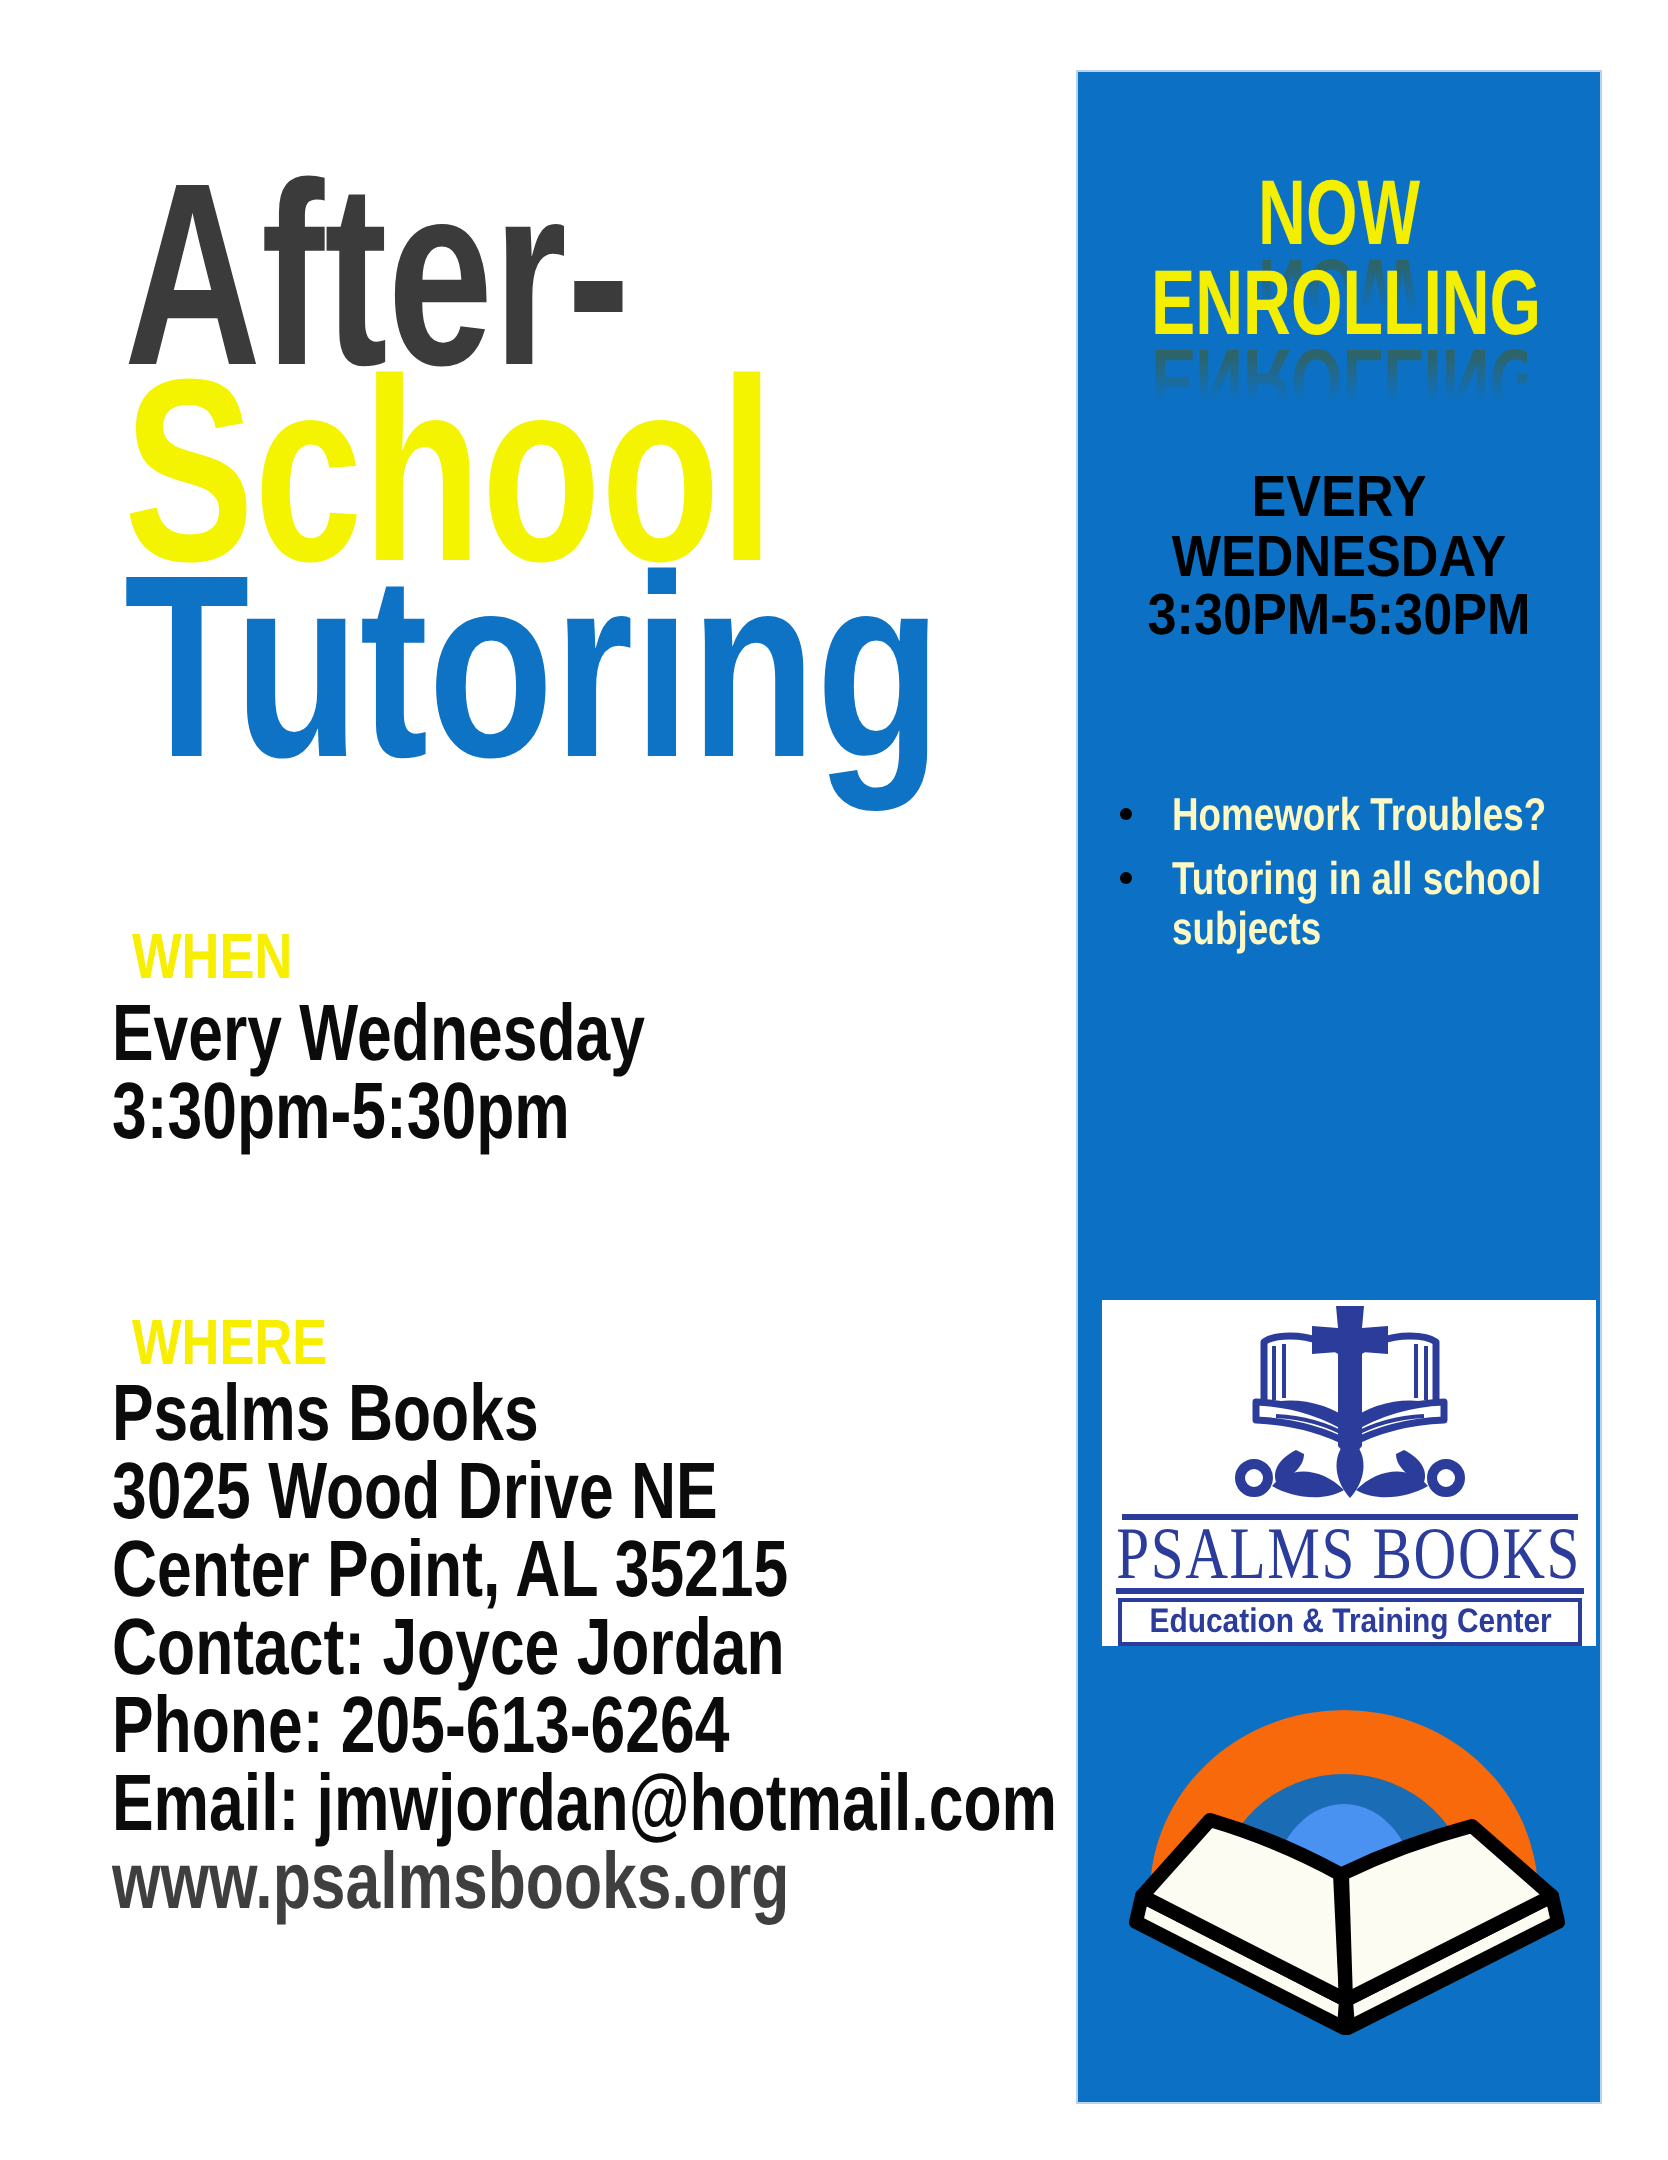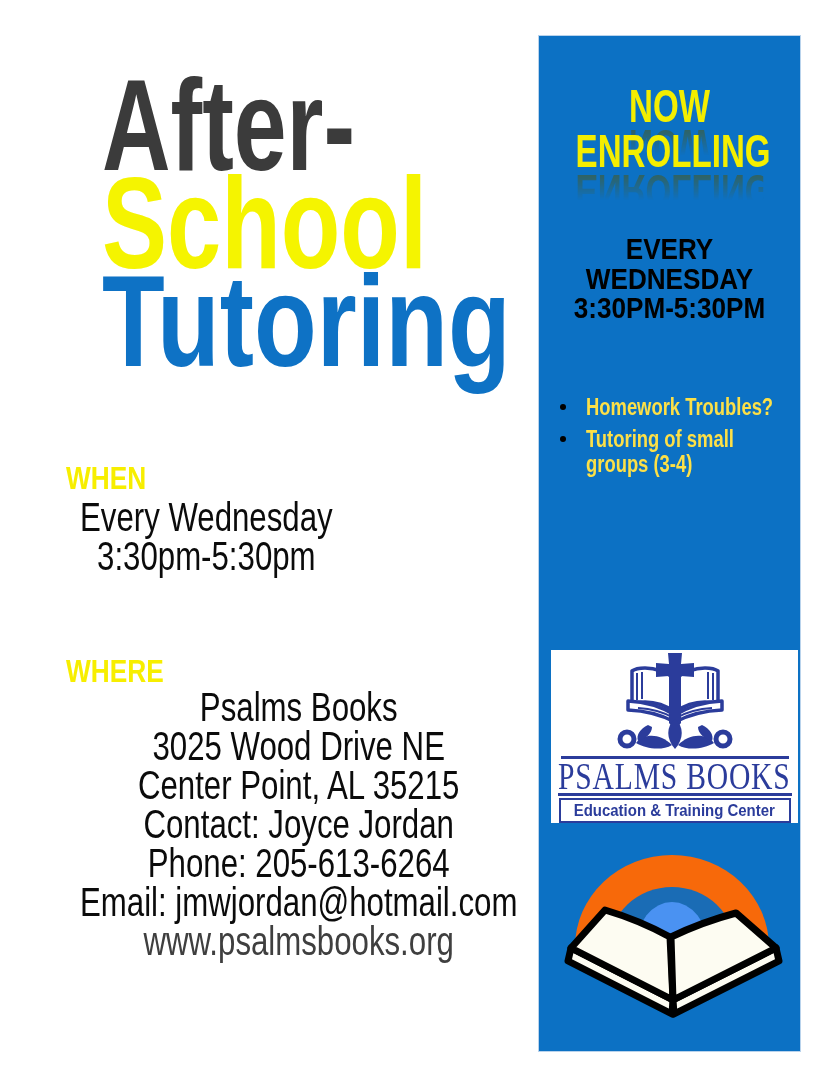--- a/index.html
+++ b/index.html
@@ -1,31 +1,31 @@
 <!DOCTYPE html>
 <html><head>
 <meta charset="utf-8">
 <style>
   html,body{margin:0;padding:0;background:#ffffff;}
   .page{position:relative;width:834px;height:1080px;background:#ffffff;overflow:hidden;
         font-family:"Liberation Sans",sans-serif;}
 
   
-  .title-block{position:absolute;left:62px;top:76px;margin-left:40px;}
+  .title-block{position:absolute;left:62px;top:88px;}
   .t-line{font-weight:bold;font-size:130px;line-height:98px;white-space:nowrap;transform-origin:0 0;}
   .t1{color:#3b3b3b;transform:scaleX(.73);}
   .t2{color:#f5f400;transform:scaleX(.75);}
   .t3{color:#0e72c5;transform:scaleX(.79);}
 
   .sec-head{position:absolute;left:66px;font-weight:bold;font-size:32px;line-height:32px;
             color:#f7ee00;white-space:nowrap;transform:scaleX(.82);transform-origin:0 0;}
   .when-head{top:462px;}
   .where-head{top:655px;}
 
-  .body-block{position:absolute;left:80px;color:#0b0b0b;font-weight:normal;text-align:center;}
+  .body-block{position:absolute;left:56px;color:#0b0b0b;font-weight:bold;}
   .when-body{top:498px;}
   .where-body{top:688px;}
   .b-line{font-size:40px;line-height:39px;white-space:nowrap;transform:scaleX(.78);transform-origin:0 0;}
   .b-gray{color:#3f3f3f;}
 
   
   .sidebar{position:absolute;left:539px;top:36px;width:261px;height:1015px;background:#0c71c4;
            box-shadow:0 0 0 1px #b9d3ec;}
   .side-center{position:absolute;left:0;width:261px;text-align:center;}
   .enroll-line{font-weight:bold;font-size:46px;line-height:45px;color:#f4ee00;white-space:nowrap;
@@ -38,32 +38,32 @@
         mask-image:linear-gradient(to top,rgba(0,0,0,.95) 0%,rgba(0,0,0,0) 72%);}
   .r1{top:87px;}
   .r2{top:132px;}
 
   .sched{font-weight:bold;font-size:29px;line-height:29.5px;color:#000;white-space:nowrap;transform:scaleX(.9);}
   .sched-block{top:199px;}
 
   .bullets{position:absolute;left:21px;top:359px;width:232px;list-style:none;margin:0;padding:0;}
   .bullets li{display:flex;margin:0 0 7px 0;}
   .dot{flex:none;width:6px;height:6px;border-radius:50%;background:#000;margin:9px 20px 0 0;}
-  .bullet-text{font-weight:bold;font-size:23px;color:#fde047;}
+  .bullet-text{font-weight:bold;font-size:23px;color:#fef9c3;}
   .bl{line-height:25px;white-space:nowrap;transform:scaleX(.8);transform-origin:0 0;}
 
   
   .logo-box{position:absolute;left:12px;top:614px;width:247px;height:173px;background:#ffffff;
             display:flex;flex-direction:column;align-items:center;padding-top:3px;box-sizing:border-box;}
   .rule1{width:228px;height:3px;background:#2b3c9b;margin-top:1px;}
   .rule2{width:234px;height:4px;background:#2b3c9b;margin-top:1px;}
   .logo-name{font-family:"Liberation Serif",serif;font-size:37px;line-height:31px;color:#2b3c9b;
              white-space:nowrap;transform:scaleX(.8);margin-top:2px;letter-spacing:1px;}
   .tag-box{width:232px;height:27px;border:2px solid #2b3c9b;box-sizing:border-box;margin-top:2px;
-           display:flex;align-items:center;justify-content:center;}
+           display:flex;align-items:center;justify-content:flex-start;}
   .tag-text{font-weight:bold;font-size:17px;color:#2b3c9b;white-space:nowrap;transform:scaleX(.88);}
 
   .book-art{position:absolute;left:0;top:814px;}
 </style>
 </head>
 <body>
 
 <div class="page">
 
   <div class="title-block">
@@ -105,22 +105,22 @@
     <ul class="bullets">
       <li>
         <span class="dot"></span>
         <div class="bullet-text">
           <div class="bl">Homework Troubles?</div>
         </div>
       </li>
       <li>
         <span class="dot"></span>
         <div class="bullet-text">
-          <div class="bl">Tutoring of small</div>
-          <div class="bl">groups (3-4)</div>
+          <div class="bl">Tutoring in all school</div>
+          <div class="bl">subjects</div>
         </div>
       </li>
     </ul>
 
     <div class="logo-box">
       <span>
         <svg width="150" height="98" viewBox="0 0 150 98" xmlns="http://www.w3.org/2000/svg">
 
           <g fill="#ffffff" stroke="#2b3c9b" stroke-width="3.5" stroke-linejoin="round">
             <path d="M75 26 Q61 15 45 15 Q36 15 32 18 L32 52 Q36 49 45 49 Q61 49 75 59 Z"></path>

